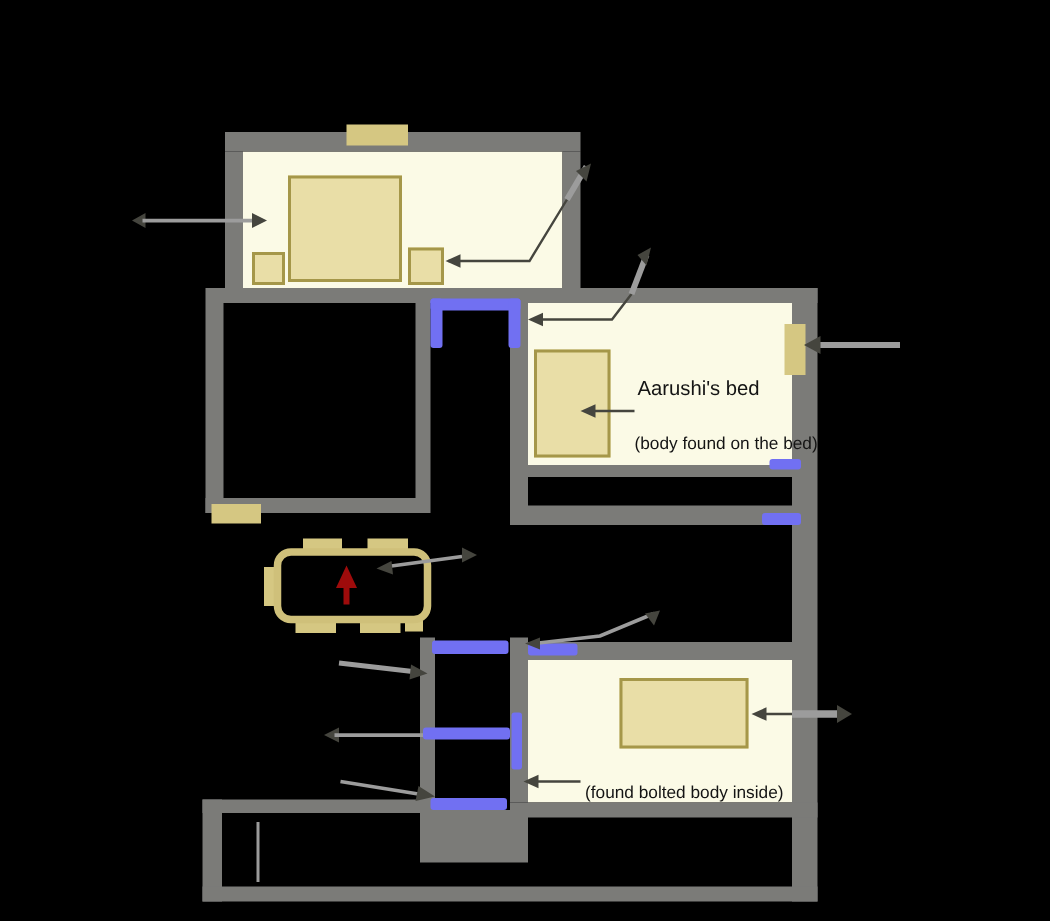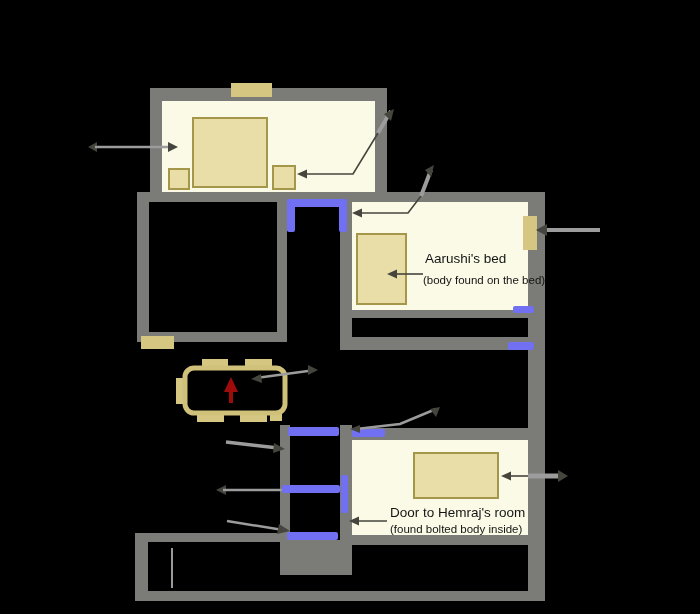--- a/index.html
+++ b/index.html
@@ -128,17 +128,16 @@
     <line class="ldr-dark" x1="506" y1="476" x2="528" y2="476" stroke-width="1.6"></line>
     <line class="ldr-light" x1="528" y1="476" x2="560" y2="476" stroke-width="5"></line>
     <polygon class="arr" points="501,476 511,471.5 511,480.5"></polygon>
     <polygon class="arr" points="568,476 558,470 558,482"></polygon>
 
     <line class="ldr-dark" x1="354" y1="521" x2="387" y2="521" stroke-width="1.6"></line>
     <polygon class="arr" points="349,521 359,516.5 359,525.5"></polygon>
   </svg>
 
   <div class="lbl lbl-title" style="left:425px;top:251px;">Aarushi's bed</div>
-  <div class="lbl lbl-sub" style="left:423px;top:274px;">(body found on the bed)</div>
-  <div class="lbl lbl-title" style="left:390px;top:505px;">Door to Hemraj's room</div>
+  <div class="lbl lbl-sub" style="left:423px;top:290px;">(body found on the bed)</div>
   <div class="lbl lbl-sub" style="left:390px;top:523px;">(found bolted body inside)</div>
 
 </div>
 
 </body></html>

